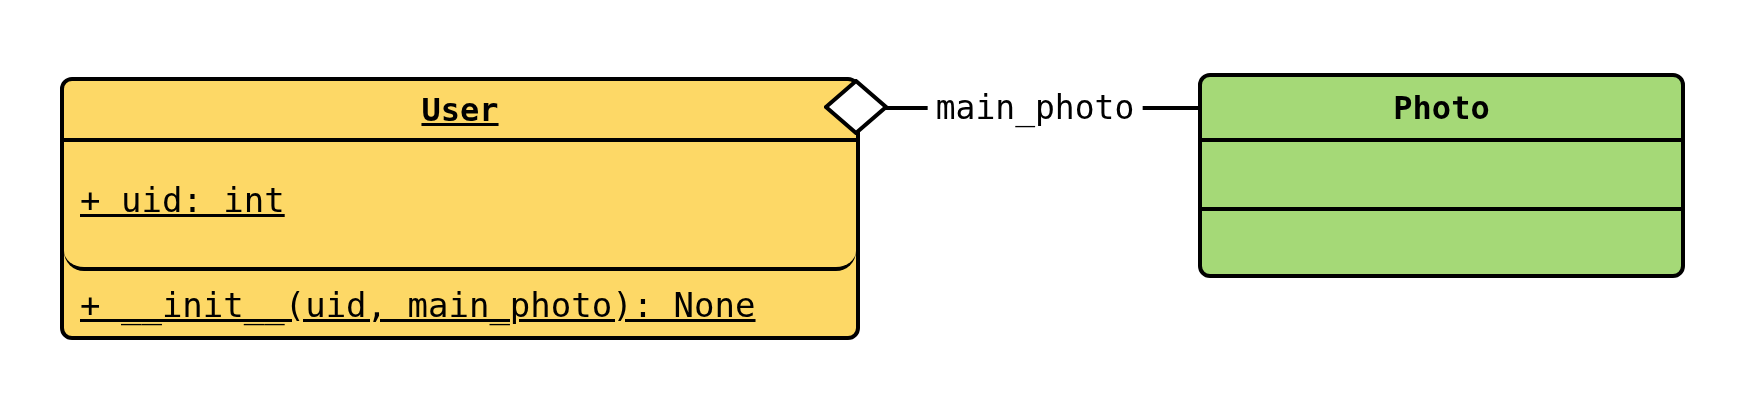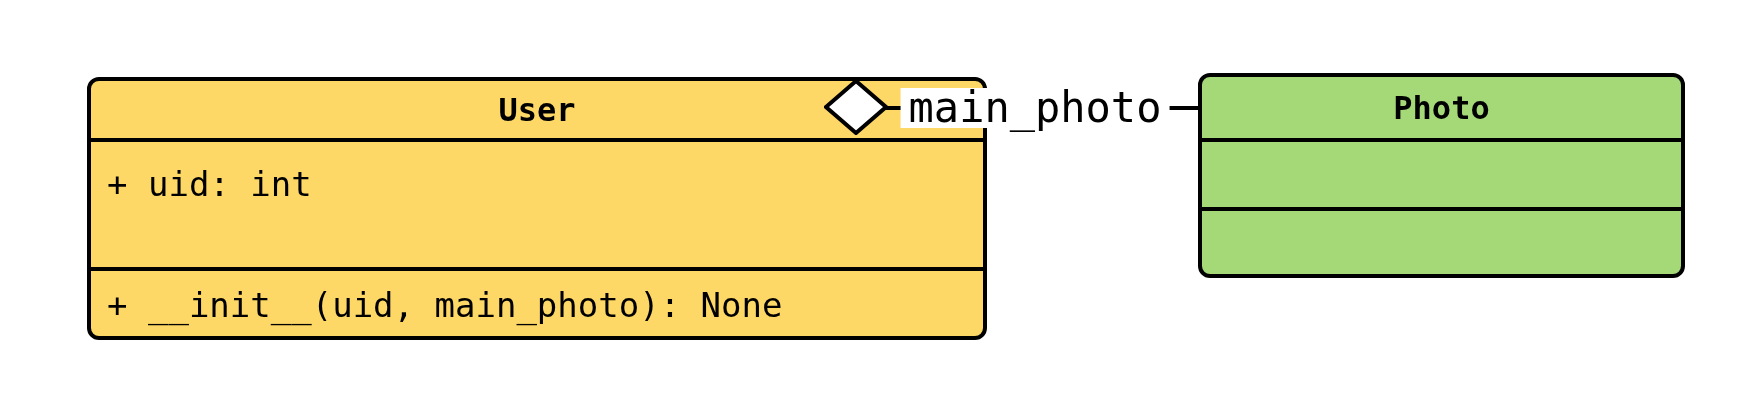--- a/index.html
+++ b/index.html
@@ -17,25 +17,26 @@
     overflow: hidden;
   }
   .class-box {
     position: absolute;
     box-sizing: border-box;
     border: 4px solid #000000;
     border-radius: 12px;
     overflow: hidden;
   }
   .user-box {
-    left: 87px;
+    left: 60px;
     top: 77px;
-    width: 900px;
+    width: 800px;
     height: 263px;
     background: #fdd866;
+    text-decoration: underline;
   }
   .photo-box {
     left: 1198px;
     top: 73px;
     width: 487px;
     height: 205px;
     background: #a5d977;
   }
   .compartment {
     box-sizing: border-box;
@@ -44,21 +45,21 @@
     border-bottom: 4px solid #000000;
   }
   .title-compartment {
     display: flex;
     align-items: center;
     justify-content: center;
     font-weight: bold;
     font-size: 32px;
   }
   .user-box .title-compartment { height: 61px; }
-  .user-box .attrs-compartment  { height: 129px; padding: 25px 0 0 16px; }
+  .user-box .attrs-compartment  { height: 129px; padding: 41px 0 0 16px; border-radius: 20px; }
   .user-box .methods-compartment{ height: 65px;  padding: 17px 0 12px 16px; }
   .photo-box .title-compartment { height: 65px; }
   .photo-box .attrs-compartment  { height: 69px; }
   .photo-box .methods-compartment{ height: 63px; }
   .member-line {
     font-size: 34px;
     line-height: 35px;
     white-space: pre;
   }
   .bold-type { font-weight: bold; }
@@ -75,21 +76,21 @@
     top: 106px;
     width: 314px;
     height: 4px;
     background: #000000;
   }
   .relation-label {
     position: absolute;
     left: 1035px;
     top: 88px;
     transform: translateX(-50%);
-    font-size: 42px;
+    font-size: 33px;
     line-height: 40px;
     background: #ffffff;
     padding: 0 8px;
     white-space: pre;
   }
 </style>
 </head>
 <body>
 
 <div class="canvas">

